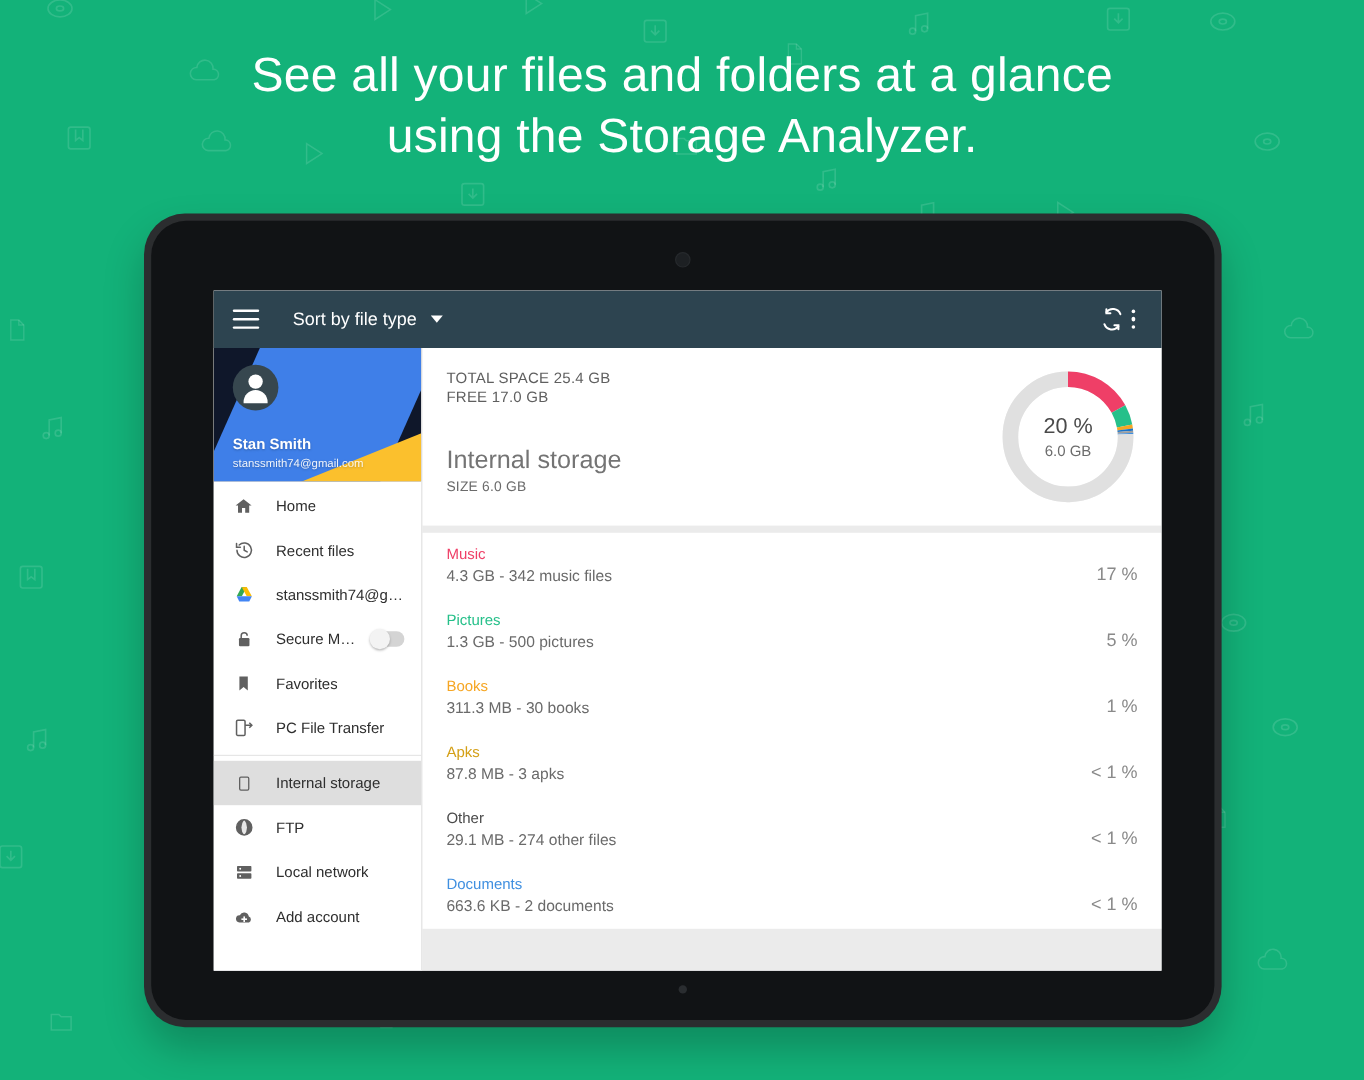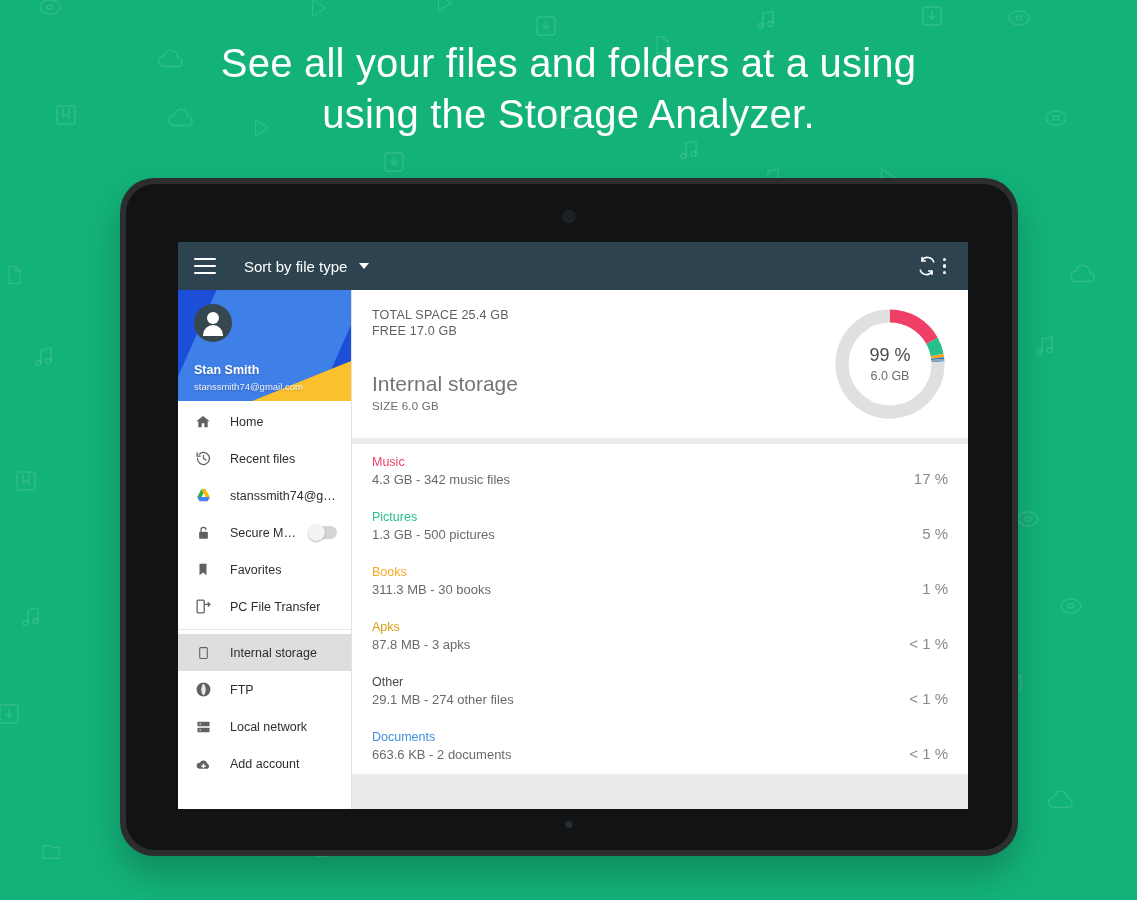--- a/index.html
+++ b/index.html
@@ -111,21 +111,21 @@
     width: 174px;
     background: #ffffff;
     display: flex; flex-direction: column;
     border-right: 1px solid #e2e2e2;
     overflow: hidden;
   }
   #profile {
     height: 111px;
     position: relative;
     overflow: hidden;
-    background: #1d4ed8;
+    background: #0f172a;
     flex-shrink: 0;
   }
   #profile .shape-blue {
     position:absolute; top:-10px; right:-20px;
     width: 150px; height: 130px;
     background: #3f7fe8;
     transform: skewX(-24deg);
     transform-origin: top right;
   }
   #profile .shape-yellow {
@@ -646,21 +646,21 @@
       </svg>
     </div>
     <div class="bg-icon" style="left: 1046.49px; top: 789.008px;">
       <svg width="30" height="22" viewBox="0 0 32 22" fill="none" stroke="currentColor" stroke-width="1.4">
         <path d="M8 19a5.5 5.5 0 0 1 .6-11A7 7 0 0 1 23 9.5 4.8 4.8 0 0 1 24 19z"></path>
       </svg>
     </div>
   </div>
 
 <div id="headline">
-  <div>See all your files and folders at a using</div>
+  <div>See all your files and folders at a glance</div>
   <div>using the Storage Analyzer.</div>
 </div>
 
 <div id="tablet">
   <div id="tablet-inner">
     <div id="camera"></div>
     <div id="home-dot"></div>
 
     <div id="screen">
 
@@ -833,21 +833,21 @@
                   <circle cx="60" cy="60" r="48" fill="none" stroke="#f2f2f2" stroke-width="13"></circle>
                   <path d="M 60 12 A 48 48 0 0 1 102.06272064210546 36.87582364311767" fill="none" stroke="#ef3f67" stroke-width="13"></path>
                   <path d="M 102.06272064210546 36.87582364311767 A 48 48 0 0 1 107.14978803497706 51.00569689988522" fill="none" stroke="#26c08a" stroke-width="13"></path>
                   <path d="M 107.14978803497706 51.00569689988522 A 48 48 0 0 1 107.62150566309494 53.984004788913396" fill="none" stroke="#f6a623" stroke-width="13"></path>
                   <path d="M 107.62150566309494 53.984004788913396 A 48 48 0 0 1 107.78697430094783 55.482800960711316" fill="none" stroke="#1a73c8" stroke-width="13"></path>
                   <path d="M 107.78697430094783 55.482800960711316 A 48 48 0 0 1 107.90528296455703 56.98605506259296" fill="none" stroke="#9e9e9e" stroke-width="13"></path>
                   <path d="M 107.90528296455703 56.98605506259296 A 48 48 0 0 1 107.95358086454999 57.88953032074249" fill="none" stroke="#3f8fe0" stroke-width="13"></path>
                   <path d="M 107.95358086454999 57.88953032074249 A 48 48 0 1 1 59.99999999999999 12" fill="none" stroke="#e0e0e0" stroke-width="13"></path>
                 </svg>
               <div id="donut-center">
-                <div id="donut-pct">99 %</div>
+                <div id="donut-pct">20 %</div>
                 <div id="donut-size">6.0 GB</div>
               </div>
             </div>
           </div>
 
           <div id="card-gap"></div>
 
           <div id="type-list" class="card">
               <div class="type-row">
                 <div class="type-main">

